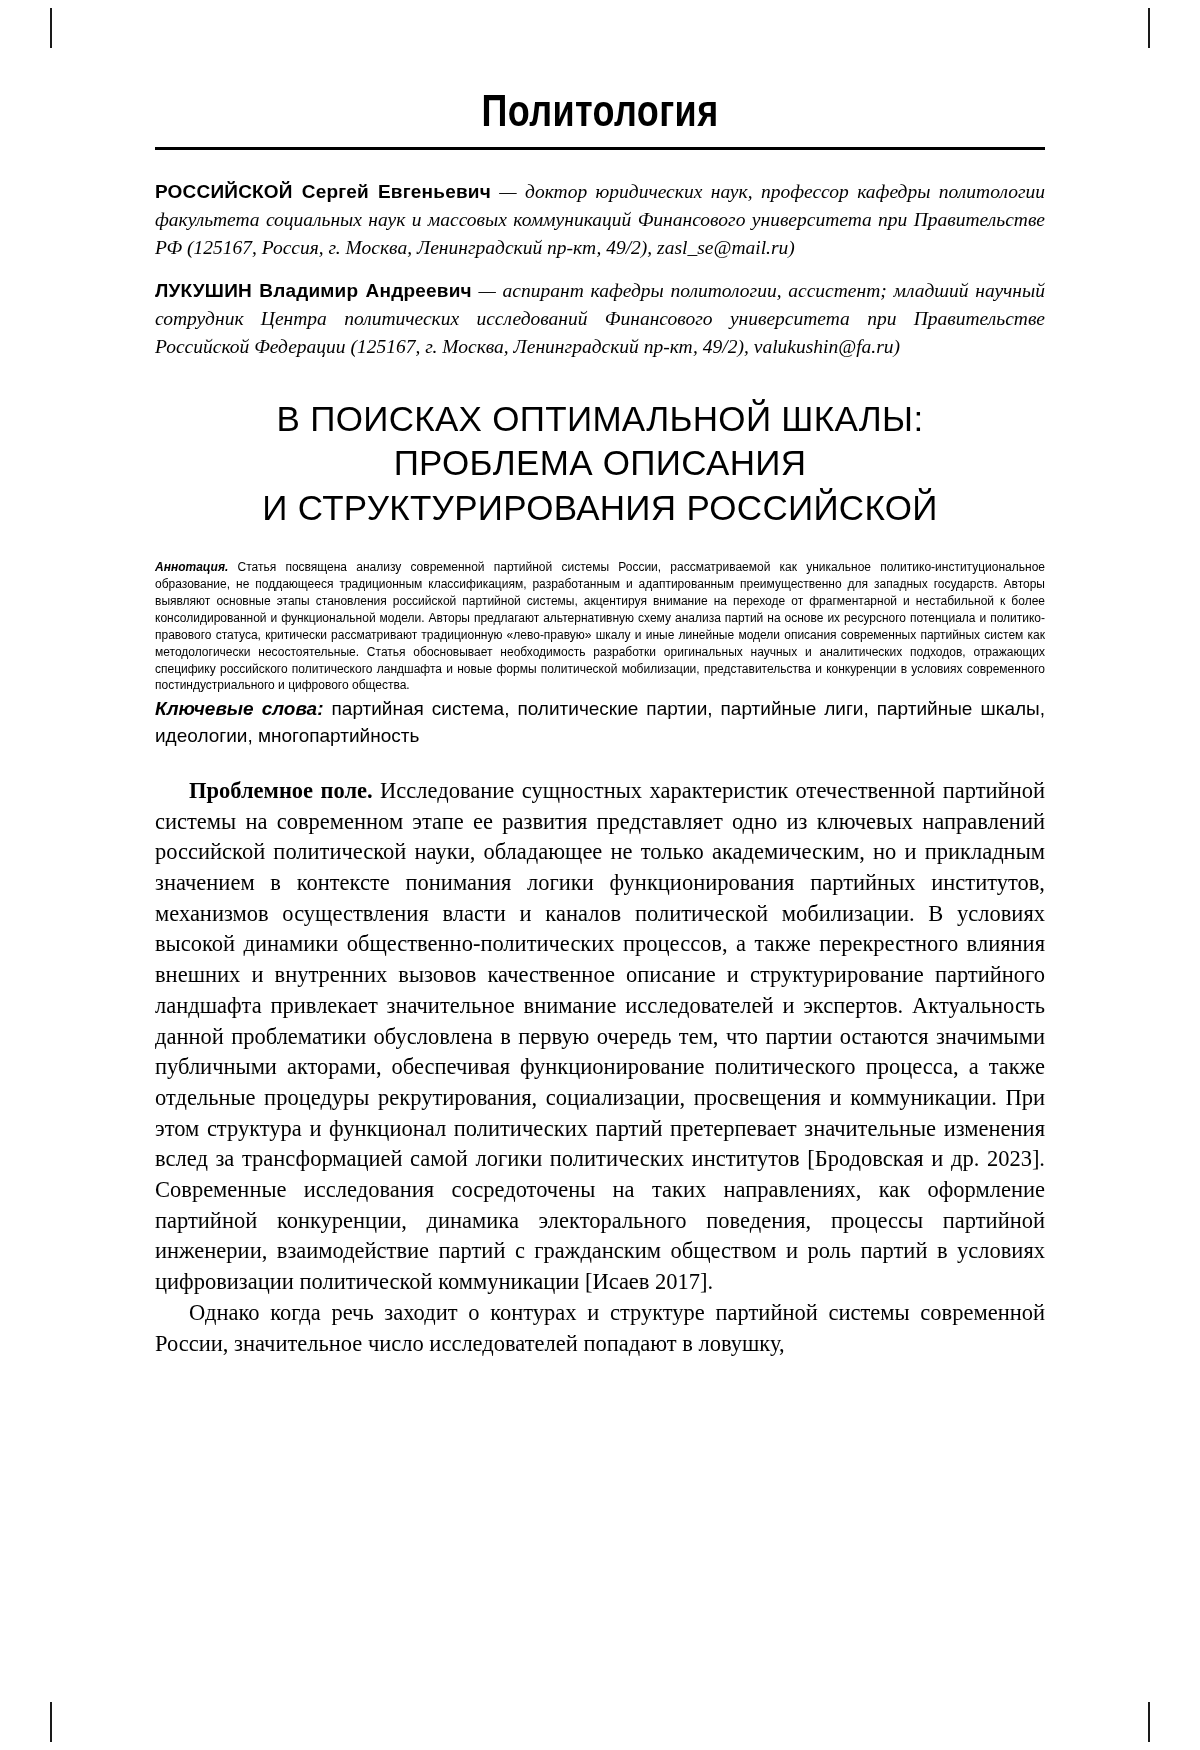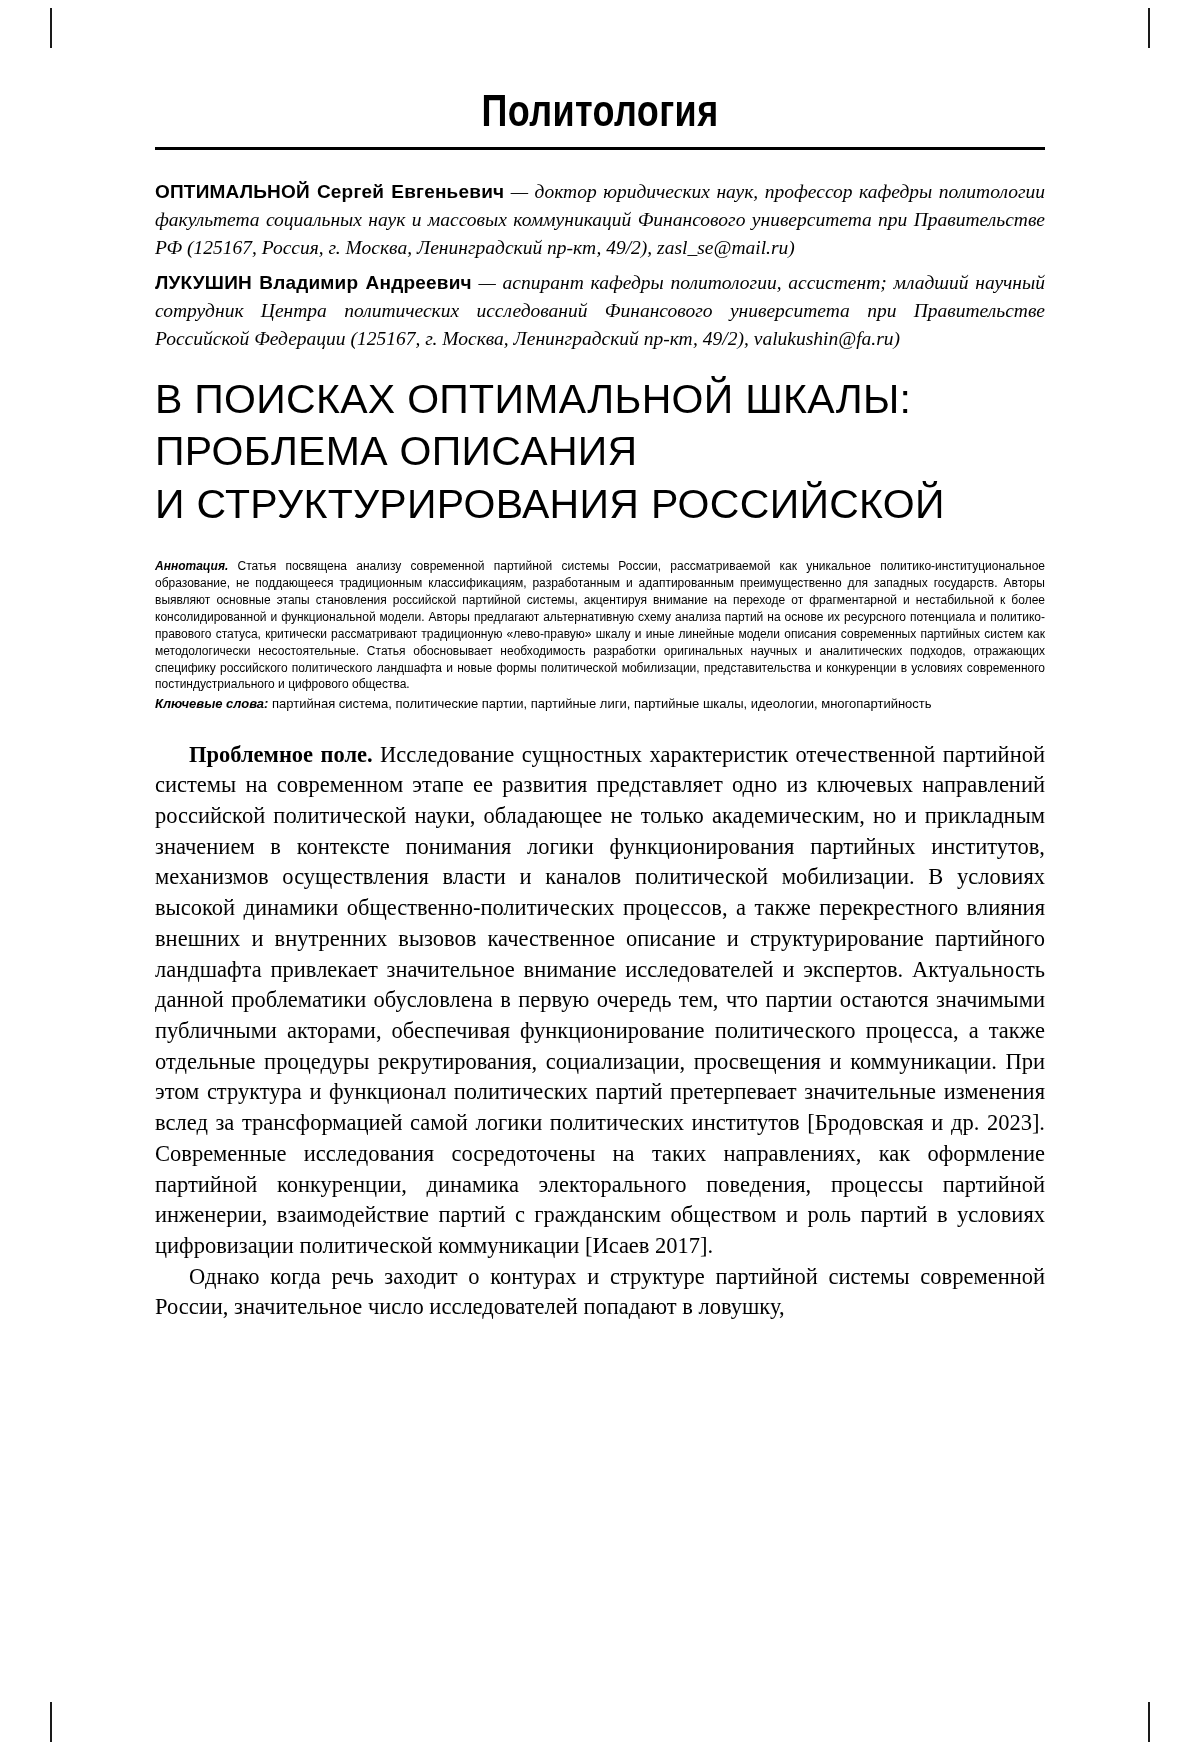--- a/index.html
+++ b/index.html
@@ -62,49 +62,50 @@
     font-style: italic;
   }
   .authors .surname {
     font-style: normal;
     font-family: "Liberation Sans", sans-serif;
     font-weight: bold;
     font-size: 19px;
     letter-spacing: 0.2px;
   }
   .author-para { margin: 0; }
-  .author-para + .author-para { margin-top: 8px; }
+  .author-para + .author-para { margin-top: 16px; }
 
   
   .article-title {
-    margin-top: 20px;
+    margin-top: 36px;
     font-family: "Liberation Sans", sans-serif;
     font-weight: normal;
-    font-size: 41px;
+    font-size: 35px;
     line-height: 1.28;
     letter-spacing: 0.3px;
     text-transform: uppercase;
+    text-align: center;
   }
 
   
   .abstract {
     margin-top: 28px;
     font-family: "Liberation Sans", sans-serif;
     font-size: 12px;
     line-height: 1.41;
     text-align: justify;
   }
   .abstract .lead {
     font-weight: bold;
     font-style: italic;
   }
   .keywords {
     margin-top: 2px;
     font-family: "Liberation Sans", sans-serif;
-    font-size: 13px;
+    font-size: 19px;
     line-height: 1.41;
     text-align: justify;
   }
   .keywords .lead {
     font-weight: bold;
     font-style: italic;
   }
 
   
   .body-text {
@@ -131,21 +132,21 @@
   <div class="crop crop-tr-v"></div>
   <div class="crop crop-bl-v"></div>
   <div class="crop crop-br-v"></div>
 
   <div class="content">
 
     <div class="section-title">Политология</div>
     <hr class="section-rule">
 
     <div class="authors">
-      <p class="author-para"><span class="surname">ОПТИМАЛЬНОЙ Сергей Евгеньевич</span><span> — доктор юридических наук, профессор кафедры политологии факультета социальных наук и массовых коммуникаций Финансового университета при Правительстве РФ (125167, Россия, г. Москва, Ленинградский пр-кт, 49/2), zasl_se@mail.ru)</span></p>
+      <p class="author-para"><span class="surname">РОССИЙСКОЙ Сергей Евгеньевич</span><span> — доктор юридических наук, профессор кафедры политологии факультета социальных наук и массовых коммуникаций Финансового университета при Правительстве РФ (125167, Россия, г. Москва, Ленинградский пр-кт, 49/2), zasl_se@mail.ru)</span></p>
       <p class="author-para"><span class="surname">ЛУКУШИН Владимир Андреевич</span><span> — аспирант кафедры политологии, ассистент; младший научный сотрудник Центра политических исследований Финансового университета при Правительстве Российской Федерации (125167, г. Москва, Ленинградский пр-кт, 49/2), valukushin@fa.ru)</span></p>
     </div>
 
     <h1 class="article-title">
       <span>В ПОИСКАХ ОПТИМАЛЬНОЙ ШКАЛЫ:</span><br>
       <span>ПРОБЛЕМА ОПИСАНИЯ</span><br>
       <span>И СТРУКТУРИРОВАНИЯ РОССИЙСКОЙ</span><br>
     </h1>
 
     <div class="abstract"><span class="lead">Аннотация.</span><span> Статья посвящена анализу современной партийной системы России, рассматриваемой как уникальное политико-институциональное образование, не поддающееся традиционным классификациям, разработанным и адаптированным преимущественно для западных государств. Авторы выявляют основные этапы становления российской партийной системы, акцентируя внимание на переходе от фрагментарной и нестабильной к более консолидированной и функциональной модели. Авторы предлагают альтернативную схему анализа партий на основе их ресурсного потенциала и политико-правового статуса, критически рассматривают традиционную «лево-правую» шкалу и иные линейные модели описания современных партийных систем как методологически несостоятельные. Статья обосновывает необходимость разработки оригинальных научных и аналитических подходов, отражающих специфику российского политического ландшафта и новые формы политической мобилизации, представительства и конкуренции в условиях современного постиндустриального и цифрового общества.</span></div>

